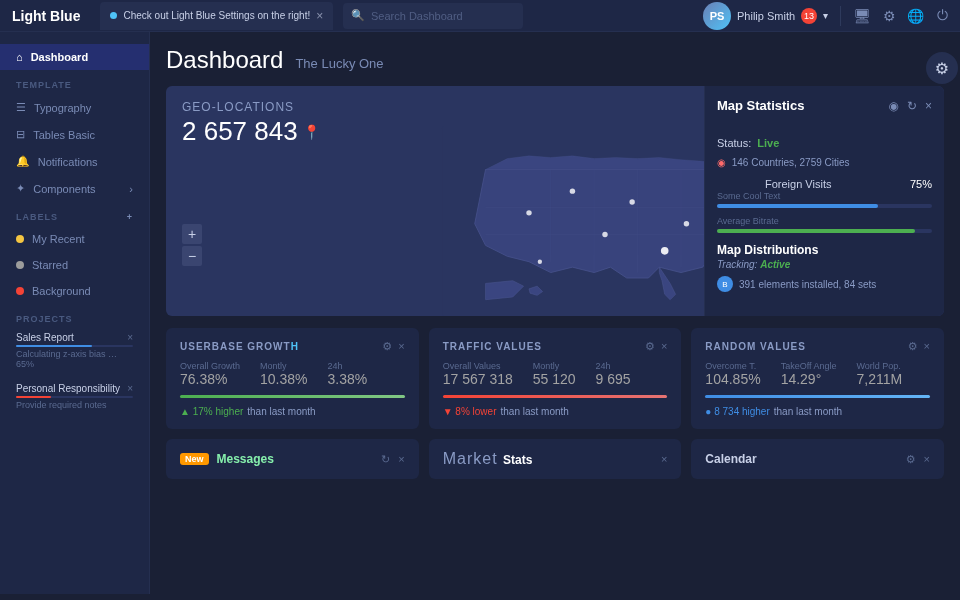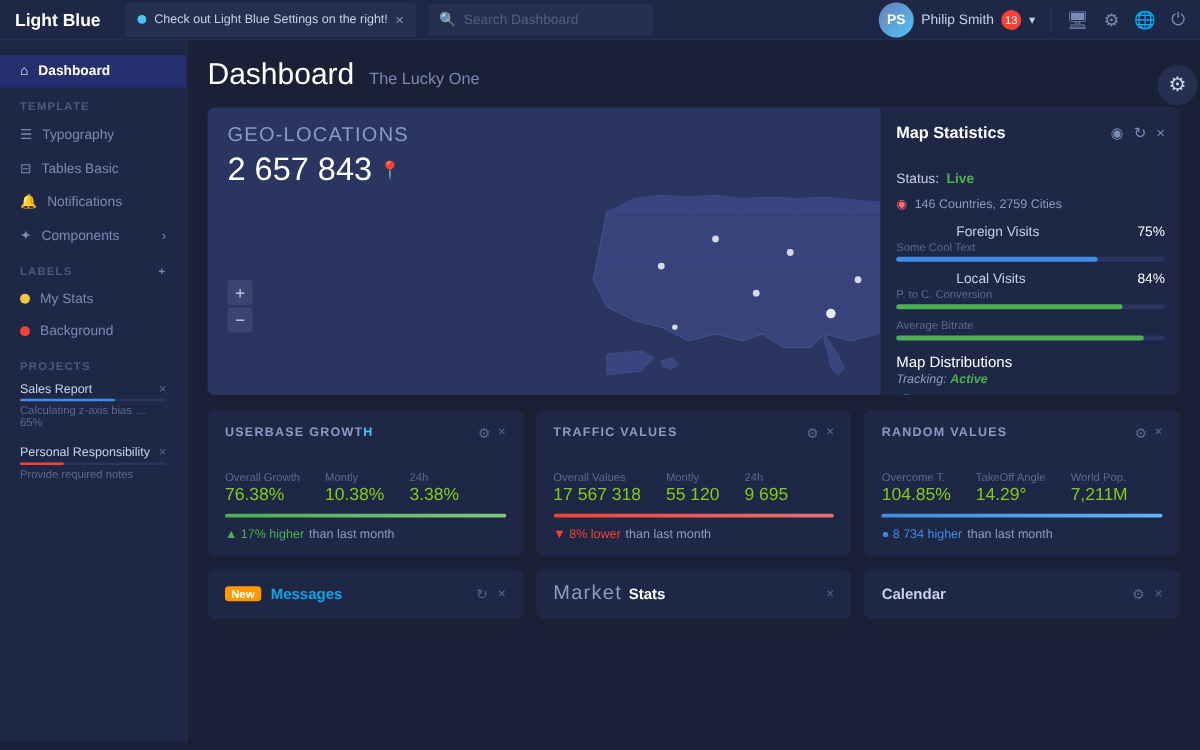--- a/index.html
+++ b/index.html
@@ -142,21 +142,21 @@
     
     .map-widget {
       background: #2a3560;
       border-radius: 6px;
       padding: 14px 16px;
       margin-bottom: 12px;
       position: relative;
       overflow: hidden;
       height: 230px;
     }
-    .map-label { font-size: 16px; color: #8a9bc5; letter-spacing: 1px; margin-bottom: 2px; }
+    .map-label { font-size: 12px; color: #8a9bc5; letter-spacing: 1px; margin-bottom: 2px; }
     .map-count { font-size: 26px; font-weight: 300; color: #fff; display: flex; align-items: center; gap: 6px; }
     .map-bg {
       position: absolute;
       top: 40px; left: 100px; right: 0; bottom: 0;
     }
     .map-controls {
       position: absolute;
       left: 16px;
       bottom: 50px;
       display: flex;
@@ -200,21 +200,21 @@
     .status-row { display: flex; align-items: center; gap: 6px; margin-bottom: 8px; font-size: 11px; }
     .status-live { color: #4caf50; font-weight: 700; }
     .info-row { display: flex; align-items: center; gap: 6px; font-size: 10px; color: #8a9bc5; margin-bottom: 10px; }
     .stat-item { margin-bottom: 8px; }
     .stat-header { display: flex; justify-content: space-between; align-items: center; font-size: 11px; color: #c8d0e7; margin-bottom: 1px; padding-left: 48px; }
     .stat-pct { color: #fff; font-size: 11px; }
     .stat-sub { font-size: 9px; color: #5a6a90; margin-bottom: 3px; }
     .progress-bar { height: 4px; border-radius: 2px; background: #2a3560; }
     .progress-fill { height: 100%; border-radius: 2px; }
     .map-dist { margin-top: 10px; }
-    .map-dist-title { font-size: 12px; font-weight: 400; color: #fff; margin-bottom: 2px; }
+    .map-dist-title { font-size: 12px; font-weight: 700; color: #fff; margin-bottom: 2px; }
     .tracking-row { font-size: 10px; color: #8a9bc5; margin-bottom: 6px; font-style: italic; }
     .tracking-active { color: #4caf50; font-weight: 700; }
     .elements-row { display: flex; align-items: center; gap: 6px; font-size: 10px; color: #8a9bc5; margin-bottom: 8px; }
     .elem-icon { width: 16px; height: 16px; border-radius: 50%; background: #3f8de4; display: flex; align-items: center; justify-content: center; font-size: 8px; color: #fff; }
 
     
     .widgets-row {
       display: flex;
       gap: 10px;
       margin-bottom: 10px;
@@ -222,28 +222,28 @@
     .widget {
       flex: 1;
       background: #1e2746;
       border-radius: 6px;
       padding: 12px 14px;
     }
     .widget-header {
       display: flex;
       align-items: center;
       justify-content: space-between;
-      margin-bottom: 24px;
+      margin-bottom: 8px;
     }
     .widget-title { font-size: 10px; font-weight: 700; color: #8a9bc5; letter-spacing: 1px; }
     .widget-title span { color: #4fc3f7; }
     .widget-icons { display: flex; gap: 6px; color: #5a6a90; font-size: 11px; }
     .stats-cols { display: flex; gap: 20px; margin-bottom: 8px; }
     .stat-col label { font-size: 9px; color: #5a6a90; display: block; }
-    .stat-col .val { font-size: 14px; color: #84cc16; font-weight: 300; }
+    .stat-col .val { font-size: 14px; color: #a3a3a3; font-weight: 300; }
     .trend-bar { height: 3px; border-radius: 2px; margin-bottom: 8px; }
     .trend-positive { background: linear-gradient(90deg, #4caf50, #81c784); }
     .trend-negative { background: linear-gradient(90deg, #f44336, #e57373); }
     .trend-neutral { background: linear-gradient(90deg, #3f8de4, #64b5f6); }
     .trend-text { font-size: 10px; display: flex; align-items: center; gap: 4px; }
     .trend-up { color: #4caf50; }
     .trend-down { color: #f44336; }
     .trend-info { color: #3f8de4; }
     .trend-muted { color: #8a9bc5; }
 
@@ -330,21 +330,25 @@
     <div class="sidebar-item has-arrow">
       <span>✦</span>
       <span>Components</span>
     </div>
     <div class="sidebar-section">
       <span>LABELS</span>
       <span style="cursor:pointer;color:#7a8bb5;">+</span>
     </div>
     <div class="sidebar-item">
       <span class="label-dot" style="background:#f4c542;"></span>
-      <span>My Stats</span>
+      <span>My Recent</span>
+    </div>
+    <div class="sidebar-item">
+      <span class="label-dot" style="background:#9c9c9c;"></span>
+      <span>Starred</span>
     </div>
     <div class="sidebar-item">
       <span class="label-dot" style="background:#f44336;"></span>
       <span>Background</span>
     </div>
     <div class="sidebar-section">
       <span>PROJECTS</span>
     </div>
     <div class="project-item">
       <div class="project-name">
@@ -442,30 +446,20 @@
           <div class="stat-header">
             <span>Foreign Visits</span>
             <span class="stat-pct">75%</span>
           </div>
           <div class="stat-sub">Some Cool Text</div>
           <div class="progress-bar">
             <div class="progress-fill" style="width:75%;background:#3f8de4;"></div>
           </div>
         </div>
         <div class="stat-item">
-          <div class="stat-header">
-            <span>Local Visits</span>
-            <span class="stat-pct">84%</span>
-          </div>
-          <div class="stat-sub">P. to C. Conversion</div>
-          <div class="progress-bar">
-            <div class="progress-fill" style="width:84%;background:#4caf50;"></div>
-          </div>
-        </div>
-        <div class="stat-item">
           <div class="stat-sub">Average Bitrate</div>
           <div class="progress-bar">
             <div class="progress-fill" style="width:92%;background:#4caf50;"></div>
           </div>
         </div>
 
         <div class="map-dist">
           <div class="map-dist-title">Map Distributions</div>
           <div class="tracking-row">
             <span>Tracking:</span>
@@ -569,21 +563,21 @@
           <span class="trend-info">● 8 734 higher</span>
           <span class="trend-muted">than last month</span>
         </div>
       </div>
     </div>
 
     <div class="bottom-row">
       <div class="widget-sm">
         <div style="display:flex;align-items:center;gap:8px;">
           <span class="new-badge">New</span>
-          <span style="font-size:12px;color:#0ea5e9;font-weight:600;">Messages</span>
+          <span style="font-size:12px;color:#86efac;font-weight:600;">Messages</span>
         </div>
         <div style="display:flex;gap:8px;color:#5a6a90;">
           <span style="cursor:pointer;">↻</span>
           <span style="cursor:pointer;">×</span>
         </div>
       </div>
       <div class="widget-sm">
         <div>
           <span style="color:#8a9bc5;font-size:16px;letter-spacing:1px;">Market </span>
           <span style="color:#fff;font-size:12px;font-weight:600;">Stats</span>

